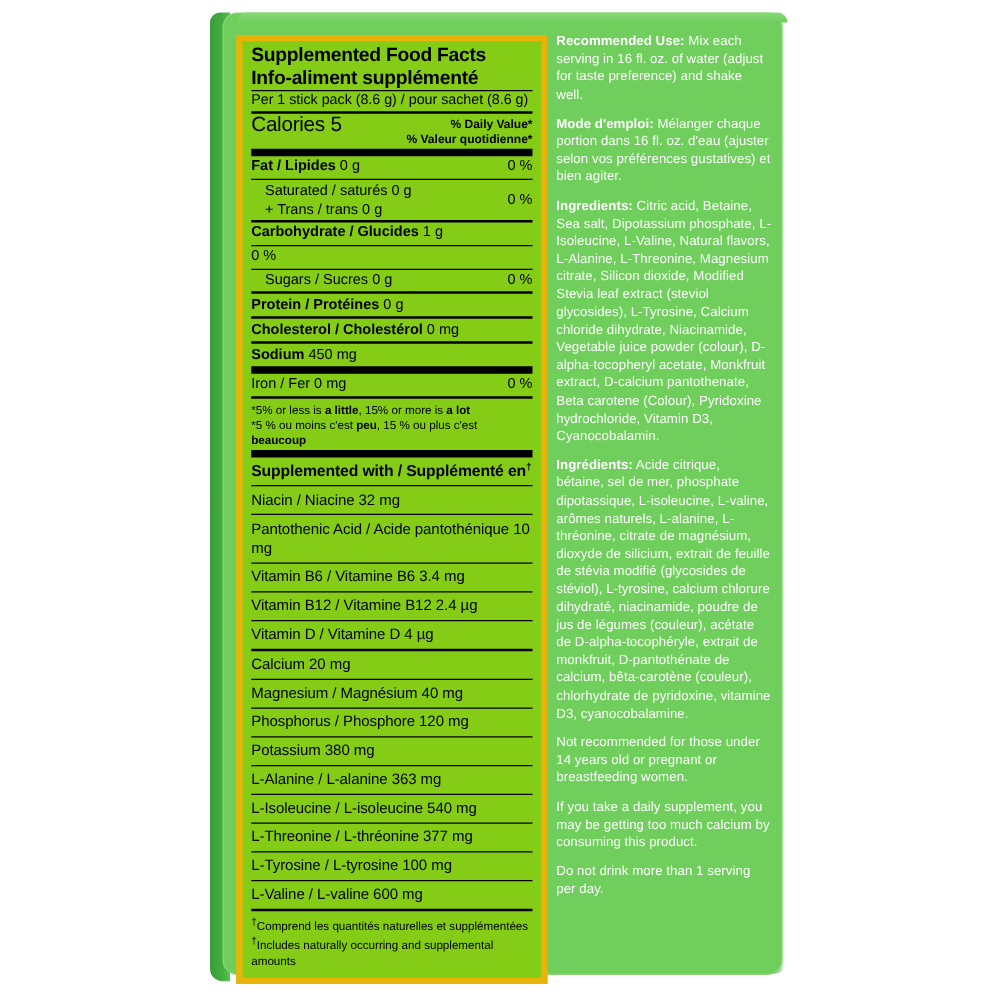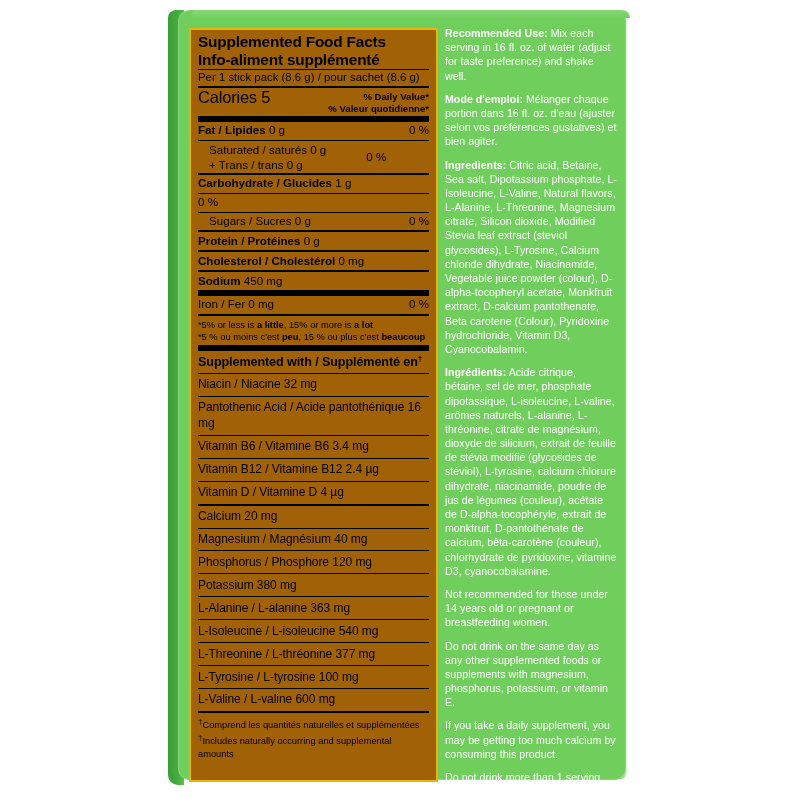--- a/index.html
+++ b/index.html
@@ -79,23 +79,23 @@
   .col-right {
     position: absolute;
     left: 267px;
     top: 16px;
     width: 172px;
     color: #ffffff;
   }
 
   
   #nutrition-panel {
-    background: #a16207;
-    border: 2px solid #eab308;
-    padding: 4px 7px 18px 7px;
+    background: #84cc16;
+    border: 5px solid #eab308;
+    padding: 4px 7px 5px 7px;
     box-sizing: border-box;
     color: #000;
     font-family: "Liberation Sans", sans-serif;
   }
   .nf-title-en {
     font-size: 15.4px;
     font-weight: bold;
     line-height: 1.08;
     letter-spacing: -0.2px;
   }
@@ -144,20 +144,21 @@
   .dv-head {
     font-size: 9.6px;
     font-weight: bold;
     text-align: right;
     line-height: 1.24;
     padding-top: 2px;
   }
 
   .stacked-dv {
     display: flex;
+    justify-content: space-between;
     align-items: center;
     padding: 1px 0;
     gap: 40px;
   }
   .stacked-dv .lines { font-size: 11.6px; line-height: 1.3; }
   .stacked-dv .lines .sub { padding-left: 11px; }
   .stacked-dv .dv { font-size: 11.6px; white-space: nowrap; }
 
   .footnote {
     font-size: 9.3px;
@@ -326,21 +327,21 @@
           <div><span>*5 % ou moins c'est </span><b>peu</b><span>, 15 % ou plus c'est </span><b>beaucoup</b></div>
         </div>
 
         <div class="rule-thick"></div>
 
         <div class="supp-head"><span>Supplemented with / Supplémenté en</span><sup>†</sup></div>
 
         <div class="rule-thin"></div>
         <div class="supp-row">Niacin / Niacine 32 mg</div>
         <div class="rule-thin"></div>
-        <div class="supp-row">Pantothenic Acid / Acide pantothénique 16 mg</div>
+        <div class="supp-row">Pantothenic Acid / Acide pantothénique 10 mg</div>
         <div class="rule-thin"></div>
         <div class="supp-row">Vitamin B6 / Vitamine B6 3.4 mg</div>
         <div class="rule-thin"></div>
         <div class="supp-row">Vitamin B12 / Vitamine B12  2.4 µg</div>
         <div class="rule-thin"></div>
         <div class="supp-row">Vitamin D / Vitamine D 4 µg</div>
         <div class="rule-thin"></div>
         <div class="rule-thin"></div>
         <div class="supp-row">Calcium 20 mg</div>
         <div class="rule-thin"></div>
@@ -375,21 +376,20 @@
       <p class="g-para"><b>Recommended Use:</b><span> Mix each serving in 16 fl. oz. of water (adjust for taste preference) and shake well.</span></p>
 
       <p class="g-para"><b>Mode d'emploi:</b><span> Mélanger chaque portion dans 16 fl. oz. d'eau (ajuster selon vos préférences gustatives) et bien agiter.</span></p>
 
       <p class="g-para"><b>Ingredients:</b><span> Citric acid, Betaine, Sea salt, Dipotassium phosphate, L-Isoleucine, L-Valine, Natural flavors, L-Alanine, L-Threonine, Magnesium citrate, Silicon dioxide, Modified Stevia leaf extract (steviol glycosides), L-Tyrosine, Calcium chloride dihydrate, Niacinamide, Vegetable juice powder (colour), D-alpha-tocopheryl acetate, Monkfruit extract, D-calcium pantothenate, Beta carotene (Colour), Pyridoxine hydrochloride, Vitamin D3, Cyanocobalamin.</span></p>
 
       <p class="g-para"><b>Ingrédients:</b><span> Acide citrique, bétaine, sel de mer, phosphate dipotassique, L-isoleucine, L-valine, arômes naturels, L-alanine, L-thréonine, citrate de magnésium, dioxyde de silicium, extrait de feuille de stévia modifié (glycosides de stéviol), L-tyrosine, calcium chlorure dihydraté, niacinamide, poudre de jus de légumes (couleur), acétate de D-alpha-tocophéryle, extrait de monkfruit, D-pantothénate de calcium, bêta-carotène (couleur), chlorhydrate de pyridoxine, vitamine D3, cyanocobalamine.</span></p>
 
       <p class="g-para">Not recommended for those under 14 years old or pregnant or breastfeeding women.</p>
 
-      <p class="g-para">Do not drink on the same day as any other supplemented foods or supplements with magnesium, phosphorus, potassium, or vitamin E.</p>
 
       <p class="g-para">If you take a daily supplement, you may be getting too much calcium by consuming this product.</p>
 
       <p class="g-para">Do not drink more than 1 serving per day.</p>
 
     </div>
   </div>
 </div>
 
 </body></html>

